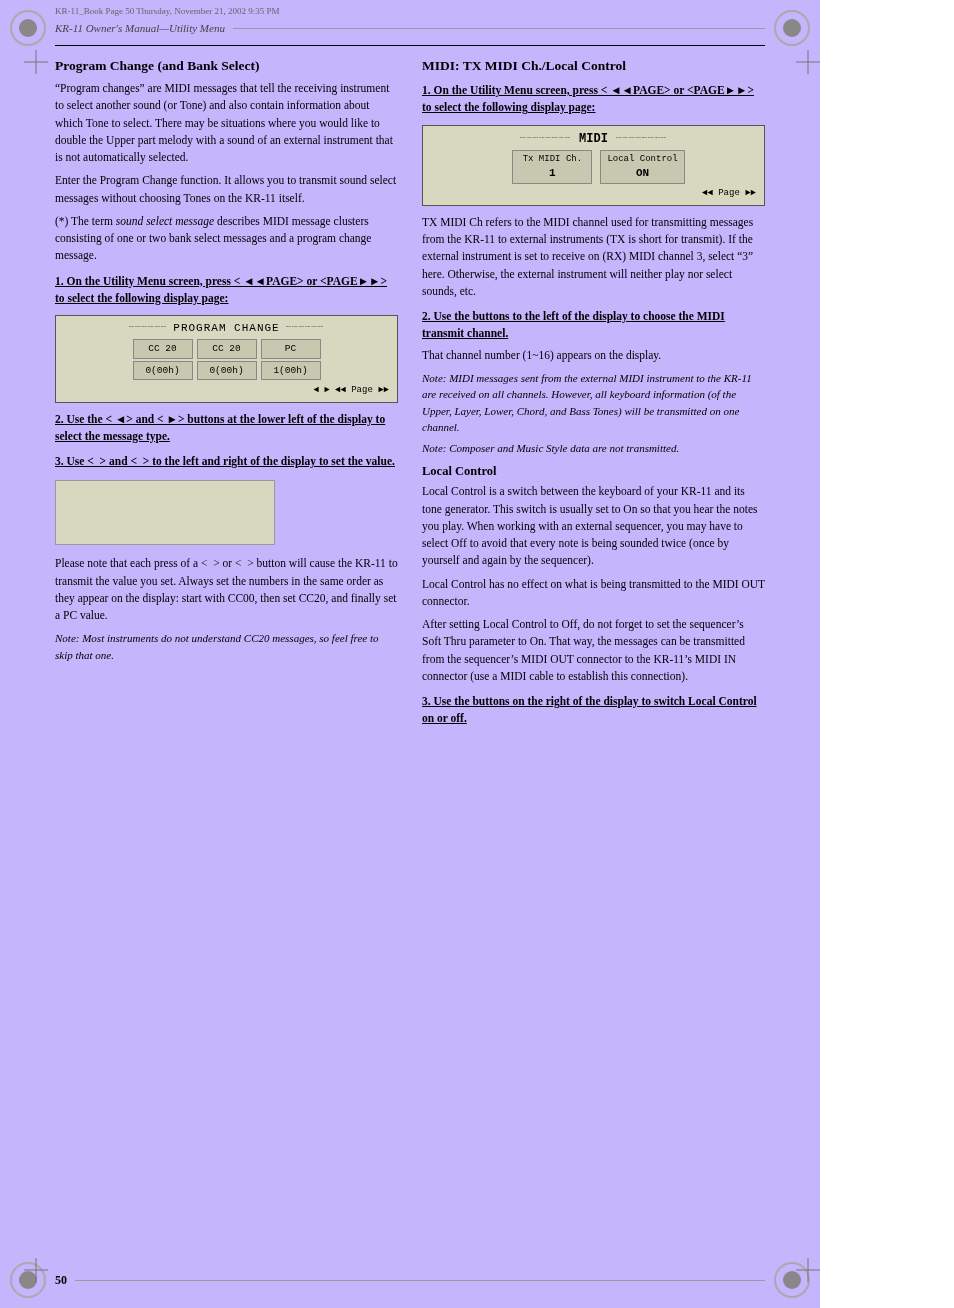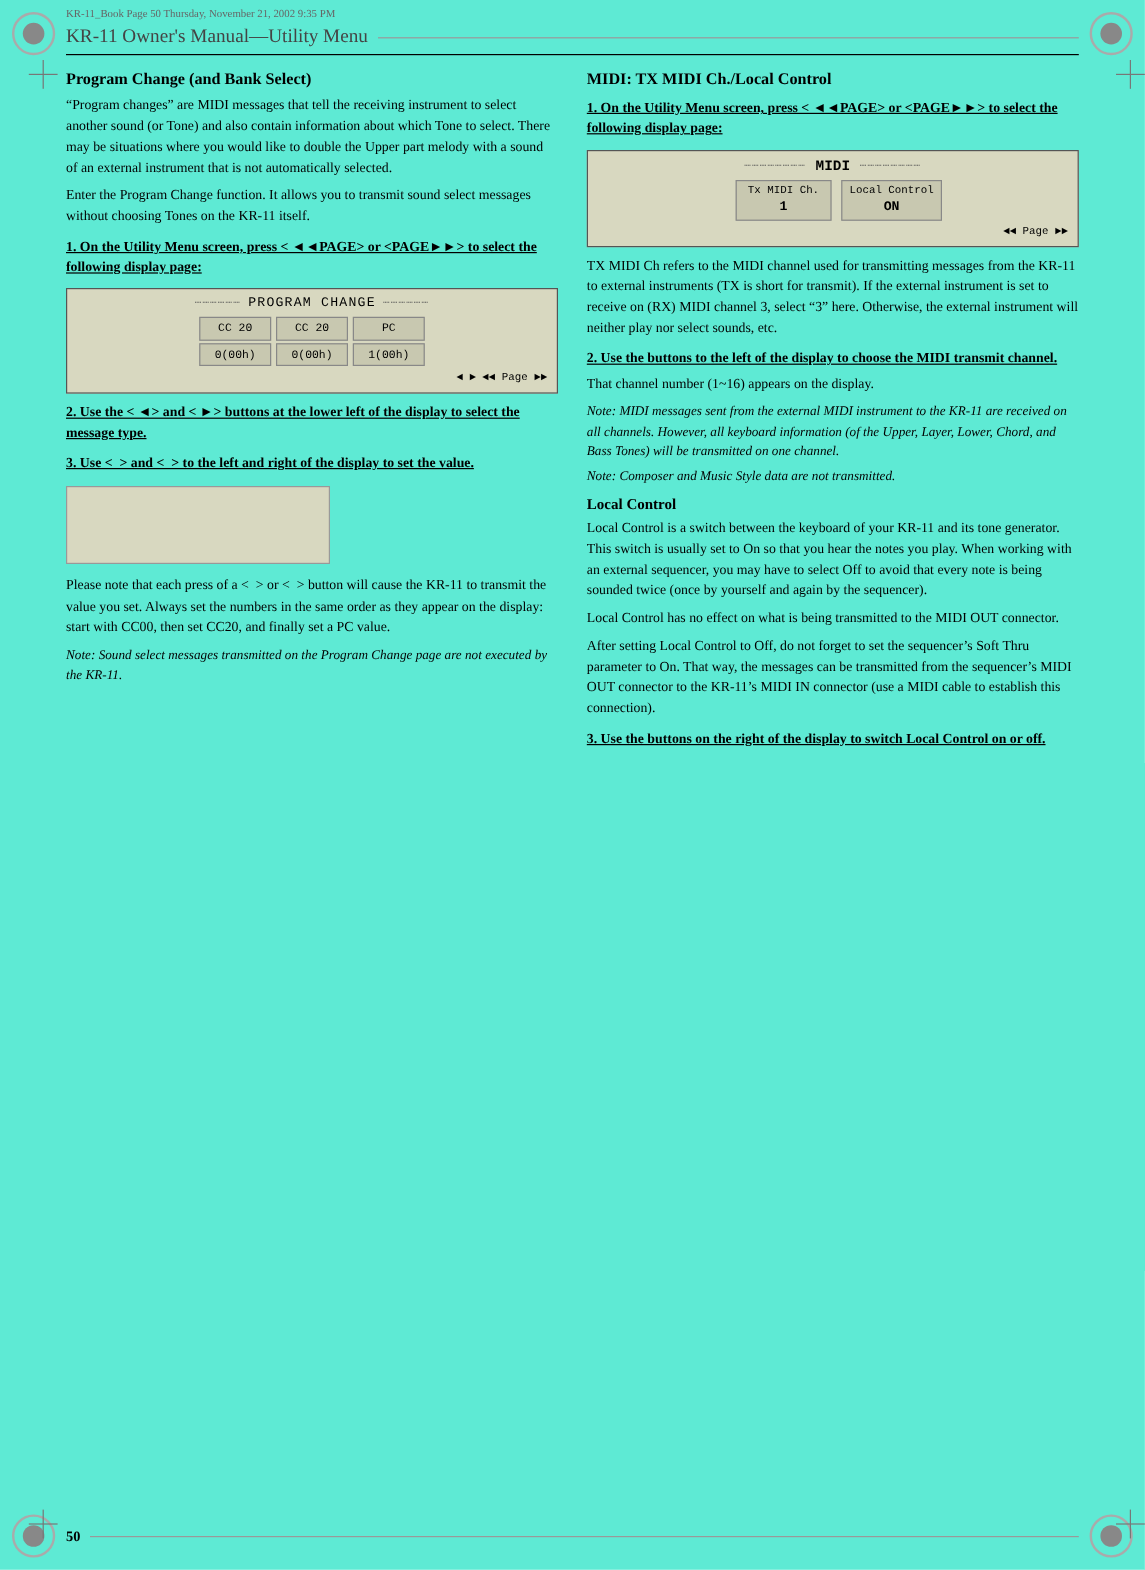--- a/index.html
+++ b/index.html
@@ -6,23 +6,23 @@
     body {
       background: #fff;
       font-family: 'Times New Roman', Times, serif;
       font-size: 13px;
       color: #000;
       width: 954px;
       min-height: 1308px;
       position: relative;
     }
     .page {
-      width: 954px;
+      width: 820px;
       min-height: 1308px;
-      background: #5eead4;
+      background: #c4b5fd;
       position: relative;
       padding: 0;
     }
     
     .corner {
       position: absolute;
       width: 36px;
       height: 36px;
       border-radius: 50%;
       border: 2px solid #aaa;
@@ -240,35 +240,36 @@
         <div class="crosshair-h"></div>
         <div class="crosshair-v"></div>
       </div>
   </div>
 
   <div class="file-bar">
     <span>KR-11_Book  Page 50  Thursday, November 21, 2002  9:35 PM</span>
   </div>
 
   <div style="position:absolute;top:22px;left:55px;right:55px;display:flex;align-items:center;">
-    <span style="font-size:16px;color:#444;">KR-11 Owner's Manual—Utility Menu</span>
+    <span style="font-size:11px;font-style:italic;color:#444;">KR-11 Owner's Manual—Utility Menu</span>
     <div style="flex:1;height:1px;background:#999;margin-left:8px;"></div>
   </div>
 
   <div class="content-area">
     <div class="top-rule"></div>
 
     <div class="two-col">
 
       <div class="col-left">
 
         <div class="section-title">Program Change (and Bank Select)</div>
 
         <p class="para">“Program changes” are MIDI messages that tell the receiving instrument to select another sound (or Tone) and also contain information about which Tone to select.  There may be situations where you would like to double the Upper part melody with a sound of an external instrument that is not automatically selected.</p>
         <p class="para">Enter the Program Change function. It allows you to transmit sound select messages without choosing Tones on the KR-11 itself.</p>
+        <p class="para">(*) The term <em>sound select message</em> describes MIDI message clusters consisting of one or two bank select messages and a program change message.</p>
 
         <p class="step"><strong>1. On the Utility Menu screen, press &lt; ◄◄PAGE&gt; or &lt;PAGE►►&gt; to select the following display page:</strong></p>
 
         <div class="display-screen">
           <div style="display:flex;align-items:center;justify-content:center;margin-bottom:3px;">
             <span class="display-dots">┈┈┈┈┈┈</span>
             <span class="display-title" style="margin:0 6px;">PROGRAM CHANGE</span>
             <span class="display-dots">┈┈┈┈┈┈</span>
           </div>
           <div style="display:flex;gap:4px;justify-content:center;margin-bottom:2px;">
@@ -285,22 +286,22 @@
         </div>
 
         <p class="step"><strong>2. Use the &lt; ◄&gt; and &lt; ►&gt; buttons at the lower left of the display to select the message type.</strong></p>
 
         <p class="step"><strong>3. Use &lt; &nbsp;&gt; and &lt; &nbsp;&gt; to the left and right of the display to set the value.</strong></p>
 
         <div class="blank-display"></div>
 
         <p class="para">Please note that each press of a &lt; &nbsp;&gt; or &lt; &nbsp;&gt; <span>button</span> will cause the KR-11 to transmit the value you set. Always set the numbers in the same order as they appear on the display: start with CC00, then set CC20, and finally set a PC value.</p>
 
-
-        <p class="para-italic"><em>Note: Sound select messages transmitted on the Program Change page are not executed by the KR-11.</em></p>
+        <p class="para-italic"><em>Note: Most instruments do not understand CC20 messages, so feel free to skip that one.</em></p>
+
 
       </div>
 
       <div class="col-right">
 
         <div class="section-title">MIDI: TX MIDI Ch./Local Control</div>
 
         <p class="step"><strong>1. On the Utility Menu screen, press &lt; ◄◄PAGE&gt; or &lt;PAGE►►&gt; to select the following display page:</strong></p>
 
         <div class="display-screen-midi">

